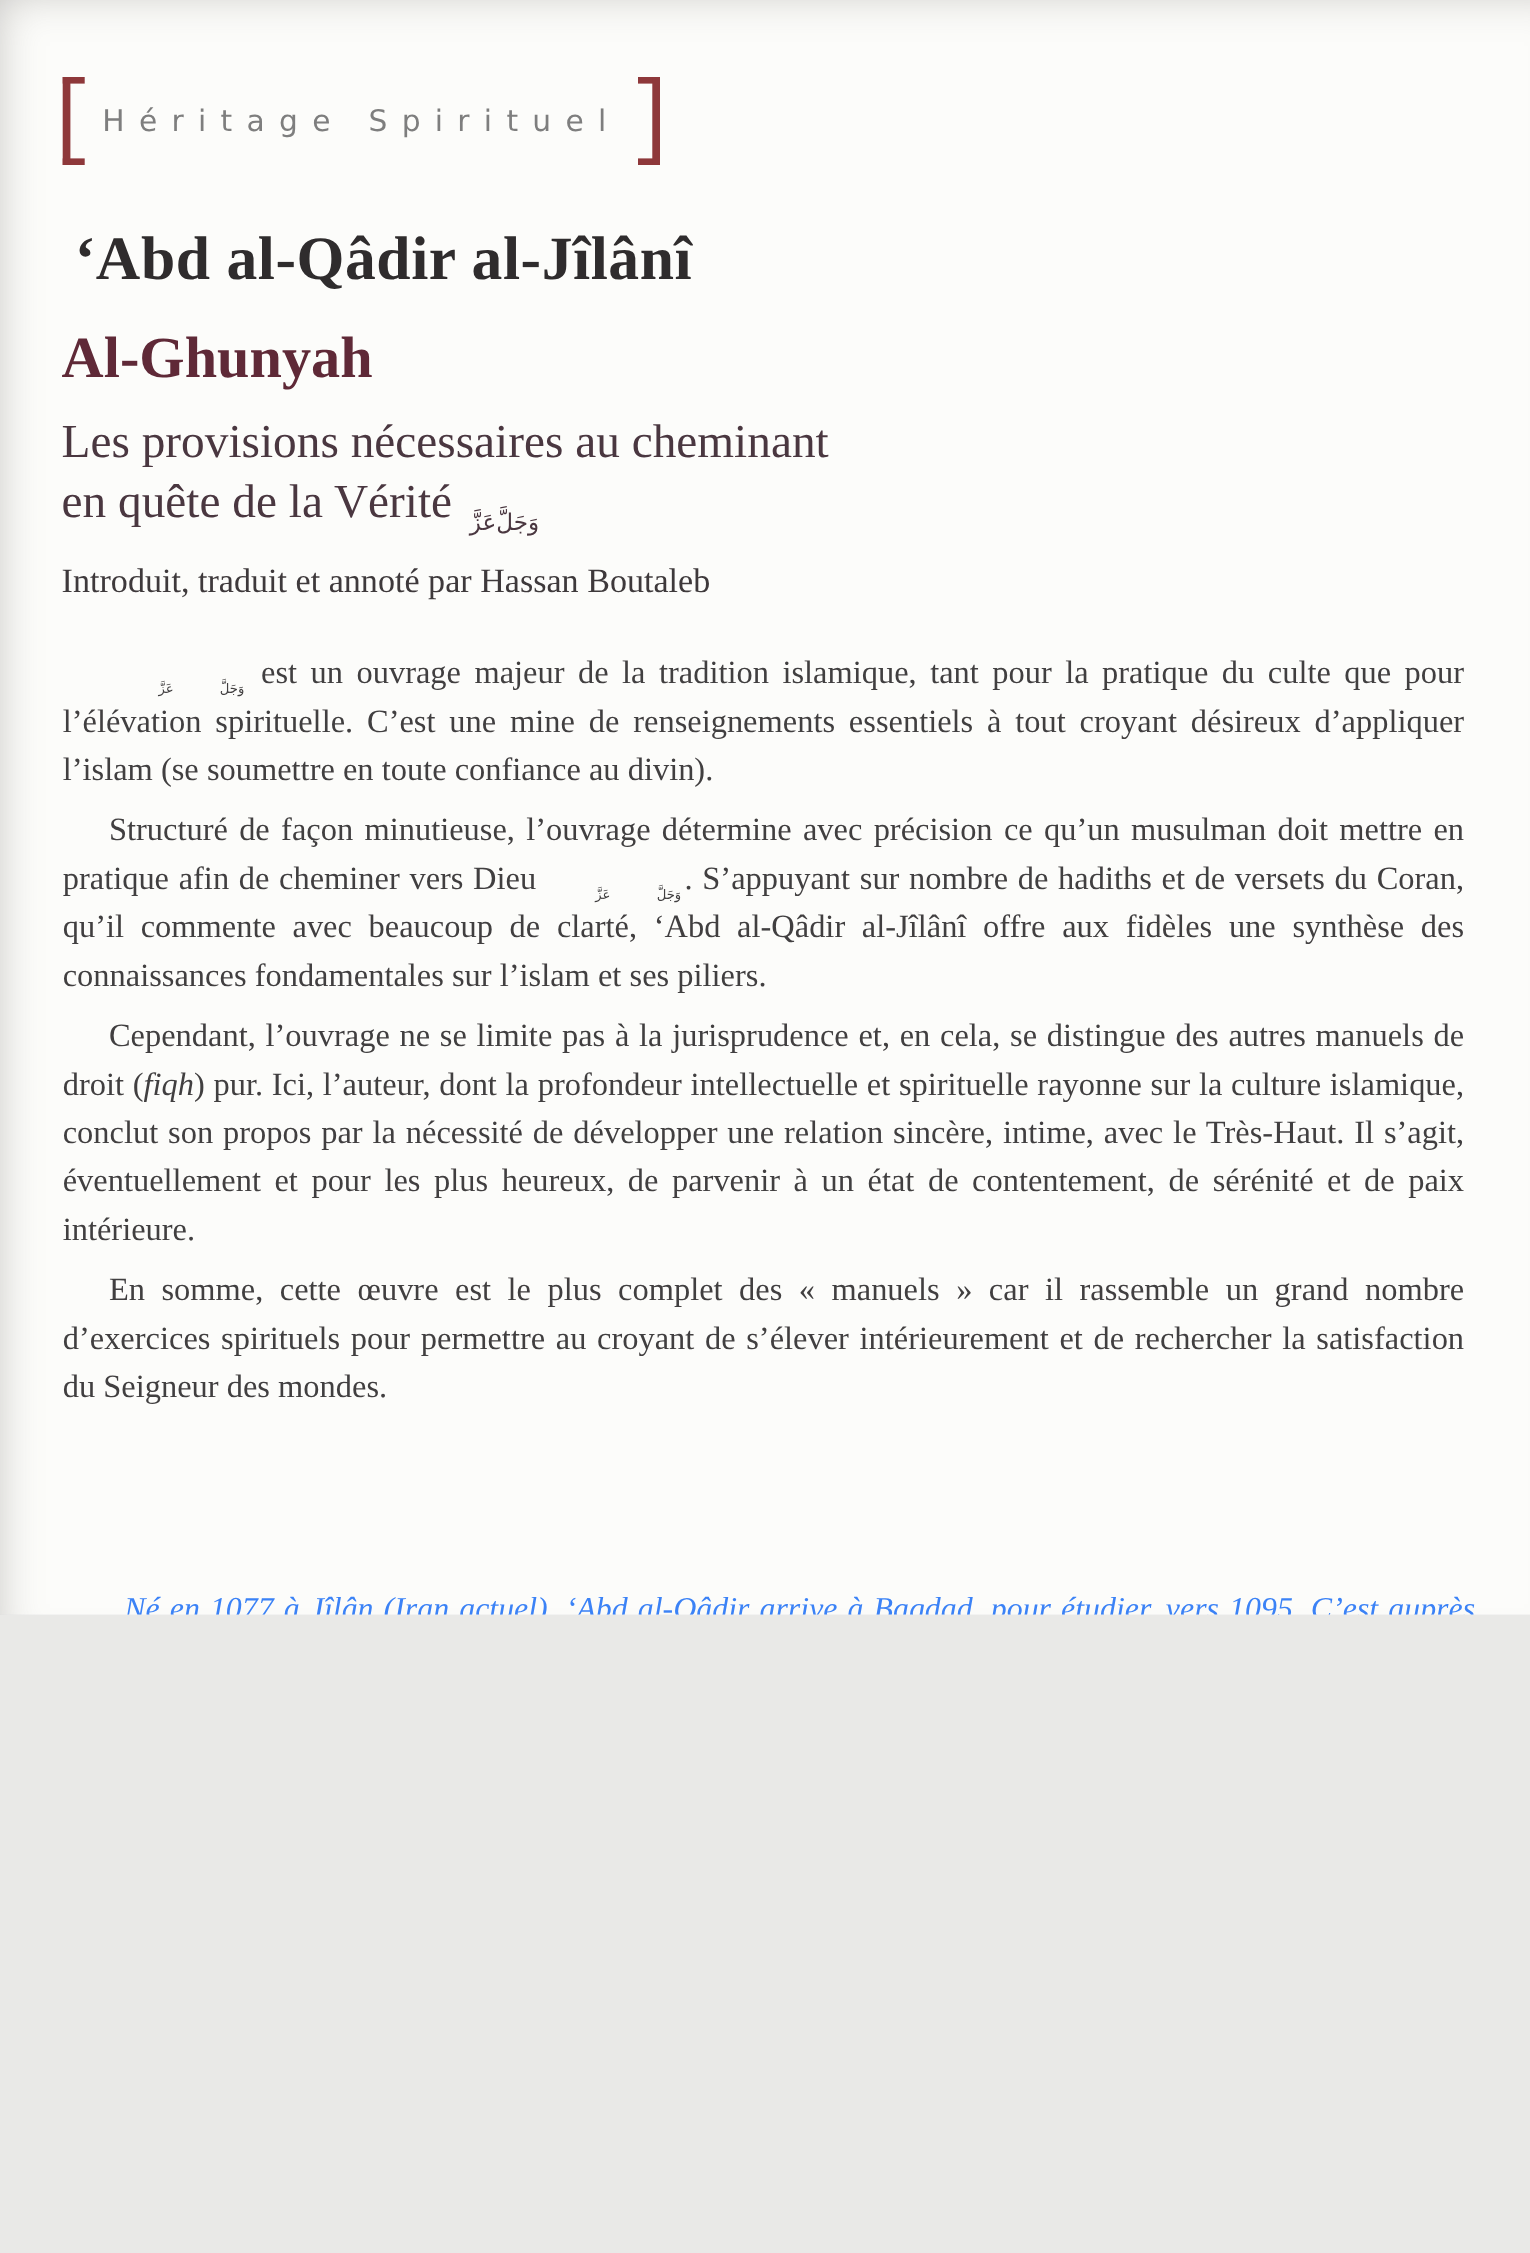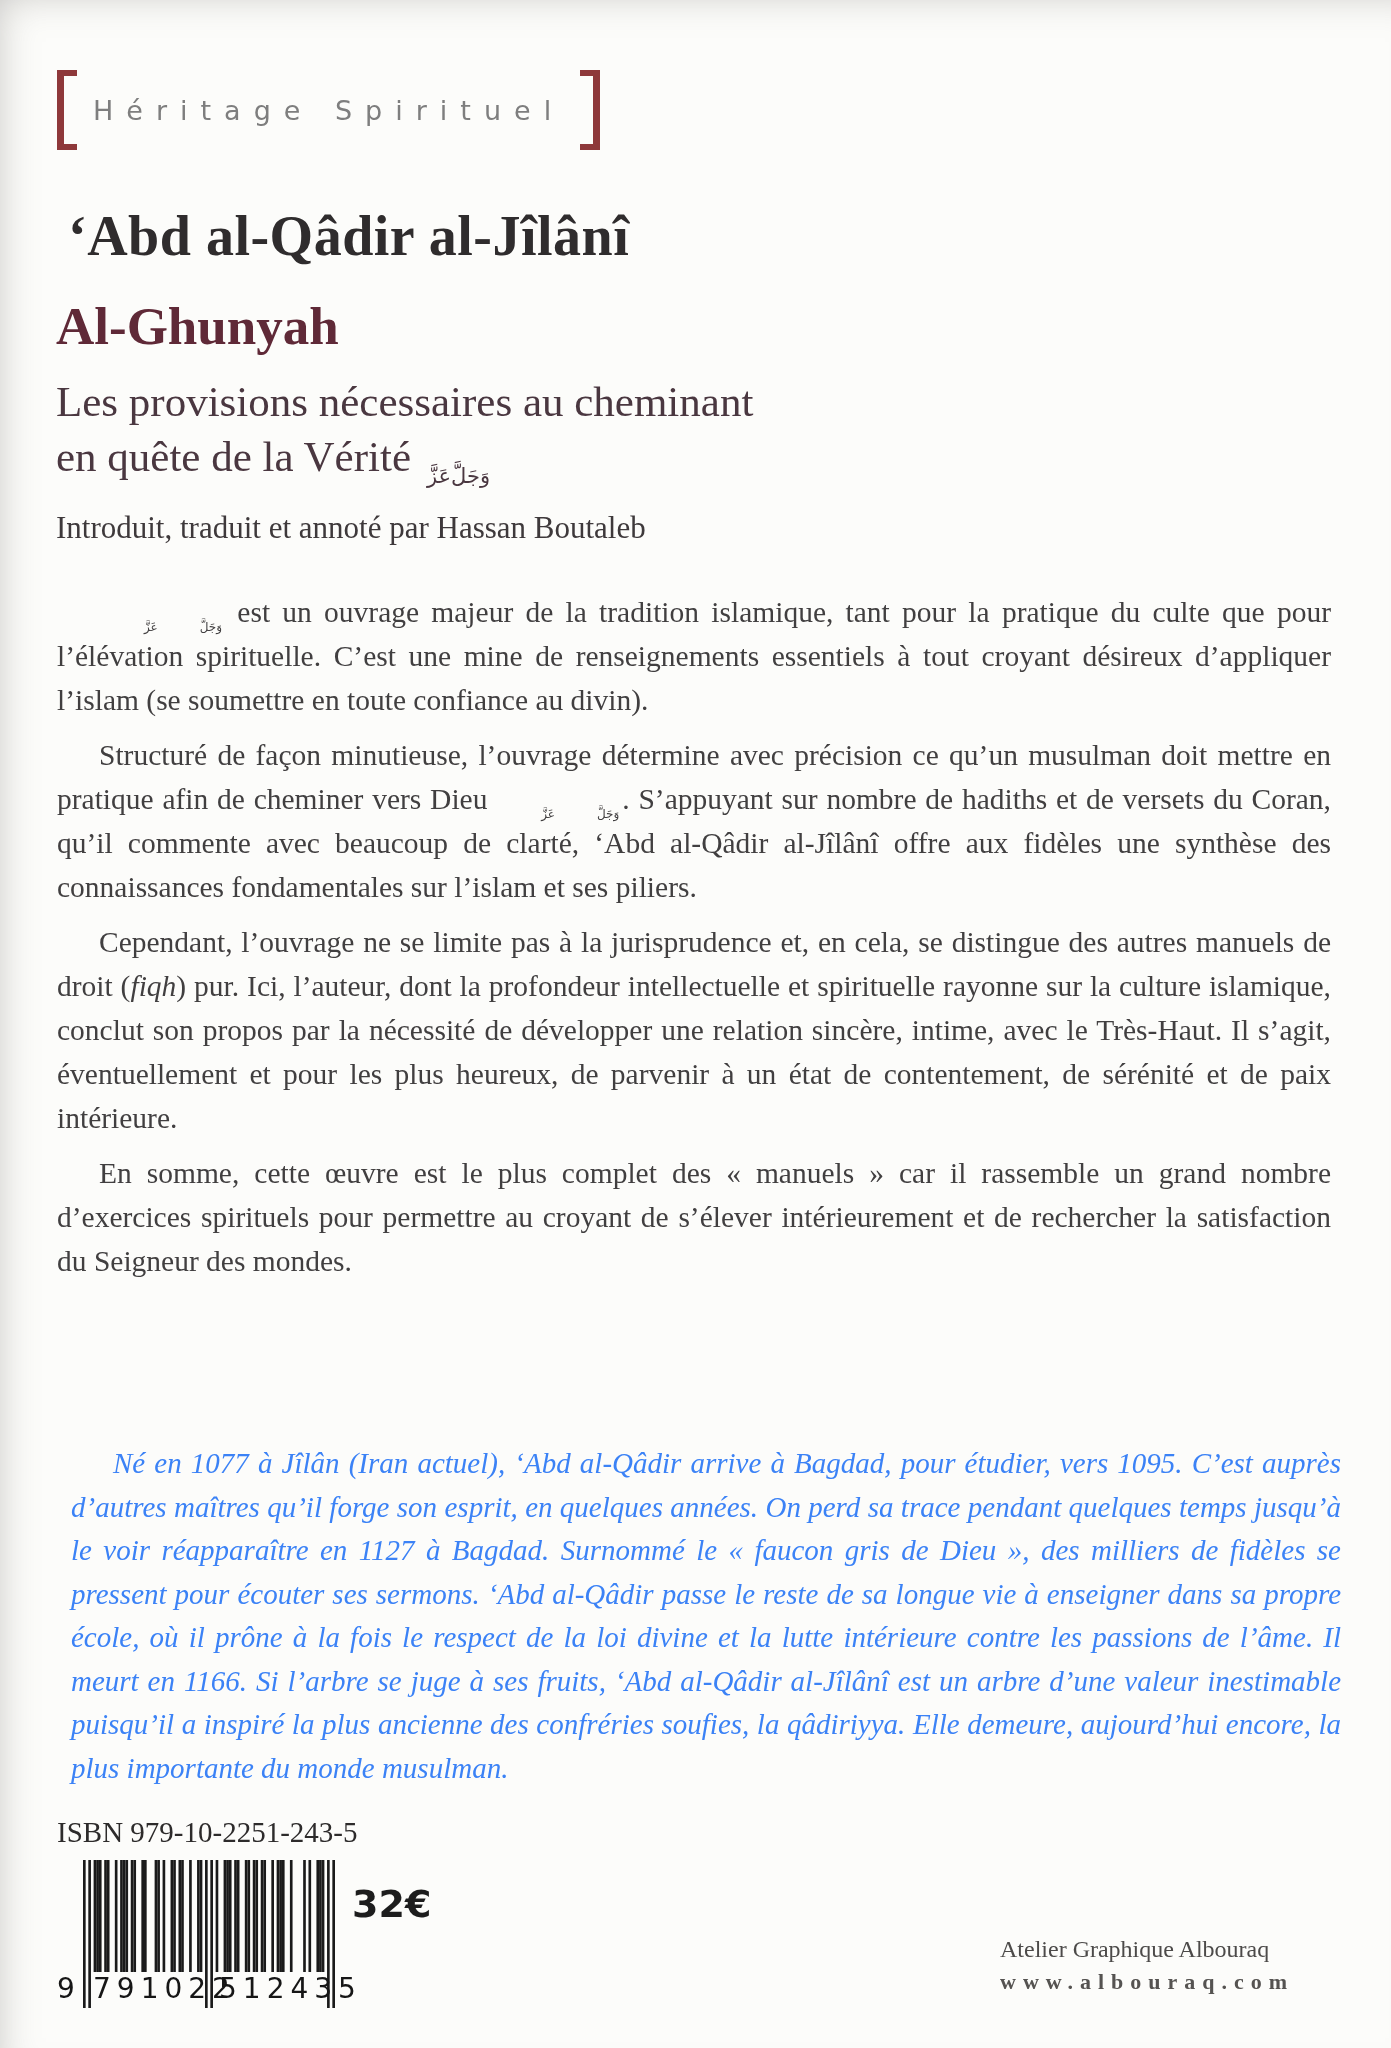--- a/index.html
+++ b/index.html
@@ -1,17 +1,17 @@
 <!DOCTYPE html>
 <html><head>
 <meta charset="utf-8">
 <style>
   html,body{margin:0;padding:0;background:#e9e9e7;}
   .page{
-    position:relative;width:1391px;height:2048px;margin:0 auto;
+    position:relative;width:1391px;height:1468px;margin:0 auto;
     background:#fcfcfa;
     font-family:"Liberation Serif","DejaVu Serif",serif;
     color:#413f40;overflow:hidden;
     box-shadow:inset 20px 16px 42px -24px rgba(110,108,102,.4);
   }
   
   .logo{position:absolute;left:57px;top:70px;display:flex;align-items:center;}
   .bracket{display:inline-block;width:20px;height:80px;box-sizing:border-box;border:0 solid #8e383a;}
   .bracket.l{border-left-width:7px;border-top-width:6px;border-bottom-width:6px;}
   .bracket.r{border-right-width:7px;border-top-width:6px;border-bottom-width:6px;}

